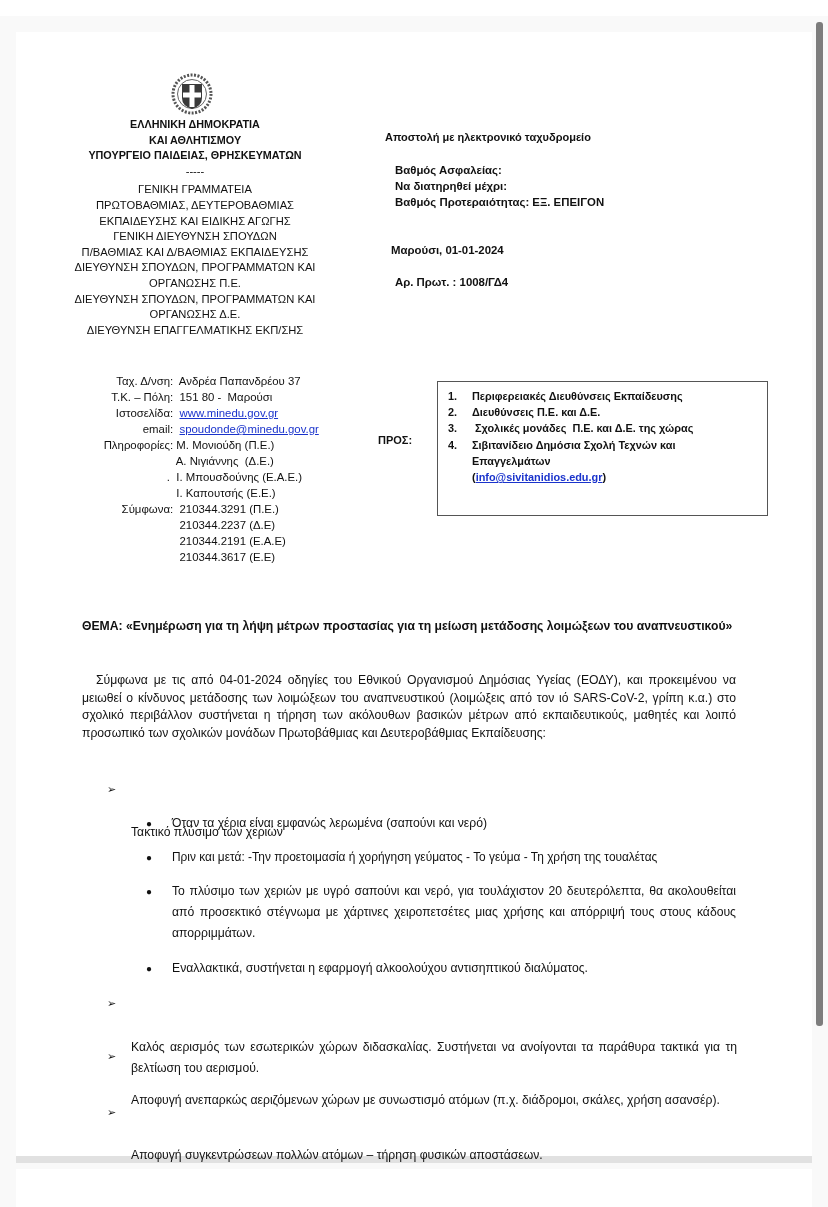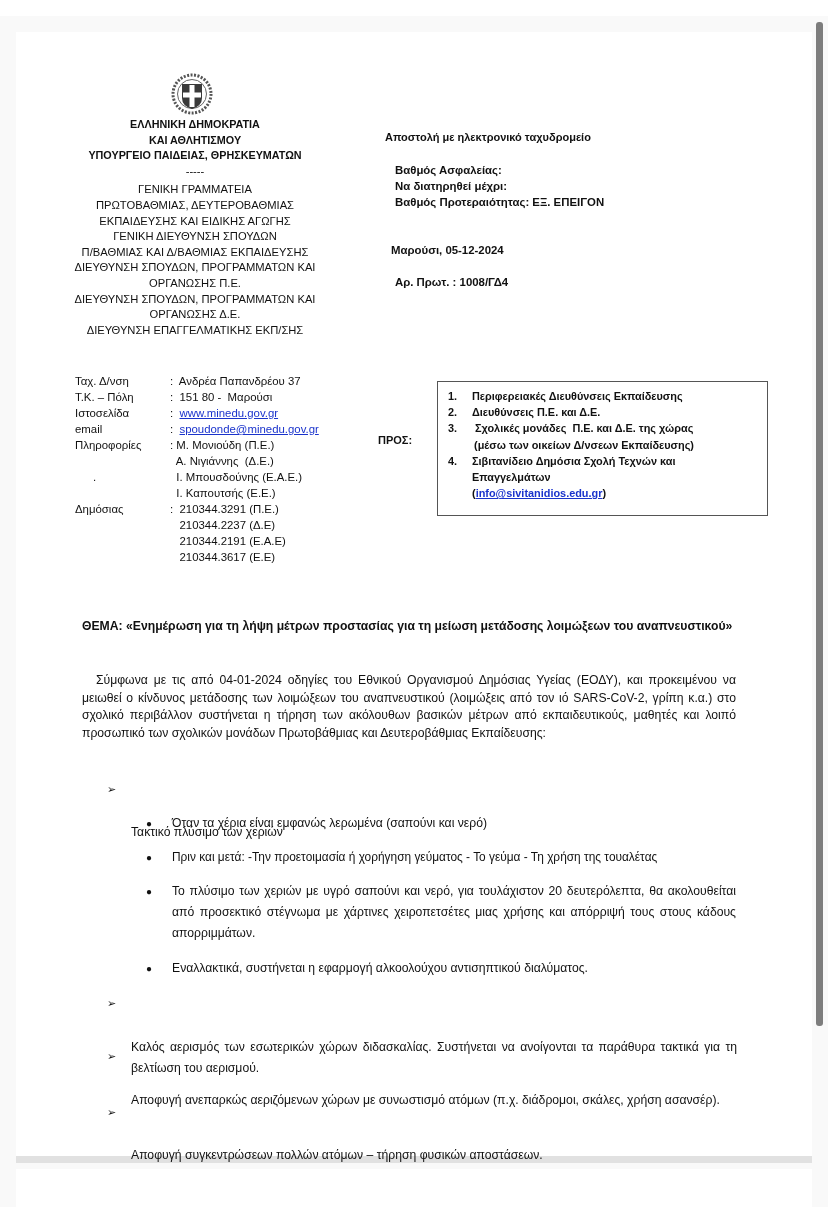--- a/index.html
+++ b/index.html
@@ -23,21 +23,21 @@
   .abs { position: absolute; }
   .left-header {
     position: absolute; left: 50px; top: 117px; width: 290px;
     text-align: center; font-size: 11.2px; line-height: 15.6px;
   }
   .left-header .b { font-weight: bold; font-size: 10.8px; }
   .emblem { position: absolute; left: 170px; top: 72px; width: 44px; height: 44px; }
   .right-meta { font-size: 11.4px; line-height: 15.6px; font-weight: bold; }
   .contacts { position: absolute; left: 75px; top: 373px; font-size: 11.4px; line-height: 16px; }
   .contacts .row { display: flex; }
-  .contacts .lbl { width: 95px; }
+  .contacts .lbl { width: 95px; text-align: right; }
   .contacts .val { white-space: pre; }
   a.link { color: #1a33cc; text-decoration: underline; }
   .pros-label { position: absolute; left: 378px; top: 434px; font-weight: bold; font-size: 11px; }
   .pros-box {
     position: absolute; left: 437px; top: 381px; width: 331px; height: 135px;
     border: 1px solid #555; box-sizing: border-box;
     font-weight: bold; font-size: 10.9px; line-height: 16.2px; padding: 6px 0 0 10px;
   }
   .pros-box .it { display: flex; }
   .pros-box .n { width: 24px; }
@@ -90,21 +90,21 @@
   <div>ΟΡΓΑΝΩΣΗΣ Δ.Ε.</div>
   <div>ΔΙΕΥΘΥΝΣΗ ΕΠΑΓΓΕΛΜΑΤΙΚΗΣ ΕΚΠ/ΣΗΣ</div>
 </div>
 
 <div class="abs right-meta" style="left:385px; top:130px; font-weight:bold; font-size:11px;">Αποστολή με ηλεκτρονικό ταχυδρομείο</div>
 <div class="abs right-meta" style="left:395px; top:163px;">Βαθμός Ασφαλείας:</div>
 <div class="abs right-meta" style="left:395px; top:179px;">Να διατηρηθεί μέχρι:</div>
 <div class="abs right-meta" style="left:395px; top:195px;">
   <span>Βαθμός Προτεραιότητας: </span><b>ΕΞ. ΕΠΕΙΓΟΝ</b>
 </div>
-<div class="abs right-meta" style="left:391px; top:243px;">Μαρούσι, 05-12-2024</div>
+<div class="abs right-meta" style="left:391px; top:243px;">Μαρούσι, 01-01-2024</div>
 <div class="abs right-meta" style="left:395px; top:275px;">Αρ. Πρωτ. : 1008/ΓΔ4</div>
 
 <div class="contacts">
   <div class="row">
     <span class="lbl">Ταχ. Δ/νση</span>
     <span class="val">:  Ανδρέα Παπανδρέου 37</span>
   </div>
   <div class="row">
     <span class="lbl">Τ.Κ. – Πόλη</span>
     <span class="val">:  151 80 -  Μαρούσι</span>
@@ -129,21 +129,21 @@
   </div>
   <div class="row">
     <span class="lbl" style="padding-left:18px; box-sizing:border-box;">.</span>
     <span class="val">  Ι. Μπουσδούνης (Ε.Α.Ε.)</span>
   </div>
   <div class="row">
     <span class="lbl"></span>
     <span class="val">  Ι. Καπουτσής (Ε.Ε.)</span>
   </div>
   <div class="row">
-    <span class="lbl">Δημόσιας</span>
+    <span class="lbl">Σύμφωνα</span>
     <span class="val">:  210344.3291 (Π.Ε.)</span>
   </div>
   <div class="row">
     <span class="lbl"></span>
     <span class="val">   210344.2237 (Δ.Ε)</span>
   </div>
   <div class="row">
     <span class="lbl"></span>
     <span class="val">   210344.2191 (Ε.Α.Ε)</span>
   </div>
@@ -160,21 +160,20 @@
     <span>Περιφερειακές Διευθύνσεις Εκπαίδευσης</span>
   </div>
   <div class="it">
     <span class="n">2.</span>
     <span>Διευθύνσεις Π.Ε. και Δ.Ε.</span>
   </div>
   <div class="it">
     <span class="n">3.</span>
     <span style="white-space:pre;"> Σχολικές μονάδες  Π.Ε. και Δ.Ε. της χώρας</span>
   </div>
-  <div style="padding-left:26px;">(μέσω των οικείων Δ/νσεων Εκπαίδευσης)</div>
   <div class="it">
     <span class="n">4.</span>
     <span>Σιβιτανίδειο Δημόσια Σχολή Τεχνών και</span>
   </div>
   <div style="padding-left:24px;">Επαγγελμάτων</div>
   <div style="padding-left:24px;"><span>(</span><a class="link">info@sivitanidios.edu.gr</a><span>)</span></div>
 </div>
 
 <div class="subject">ΘΕΜΑ: «Ενημέρωση για τη λήψη μέτρων προστασίας για τη μείωση μετάδοσης λοιμώξεων του αναπνευστικού»</div>
 

